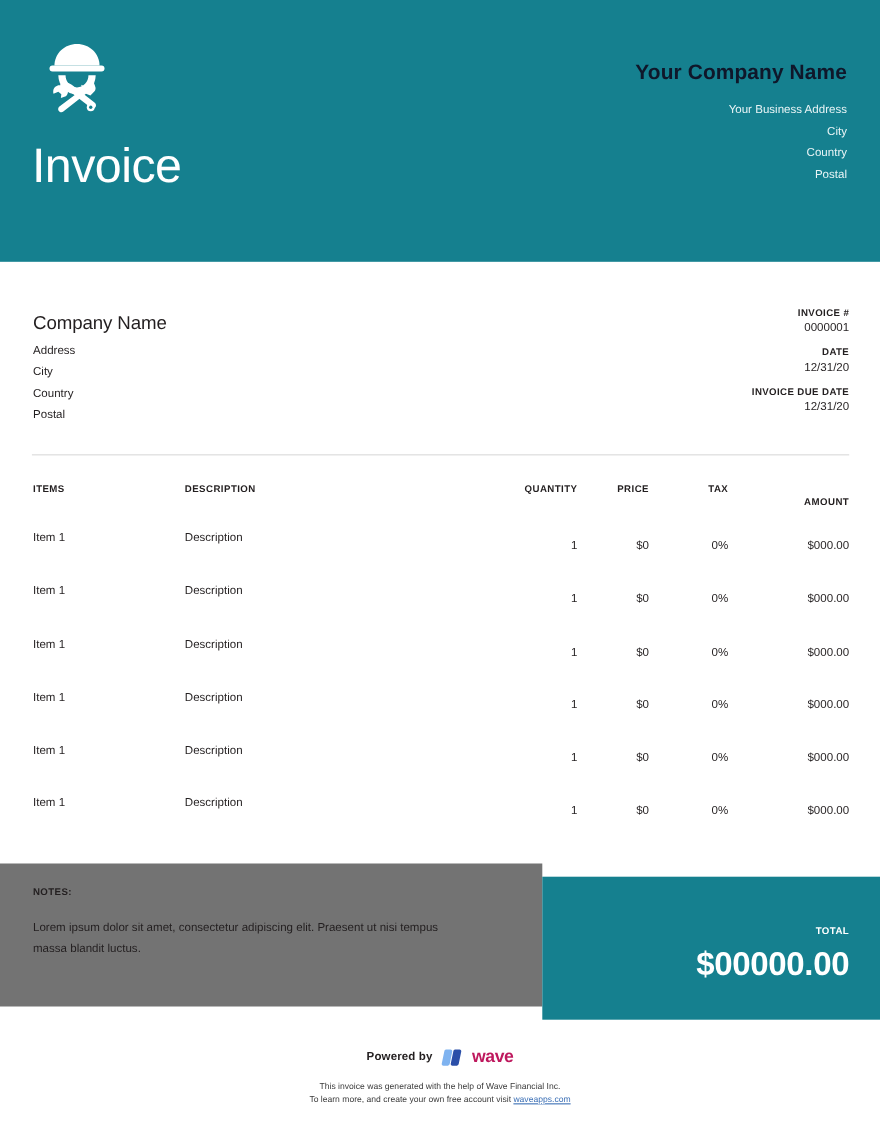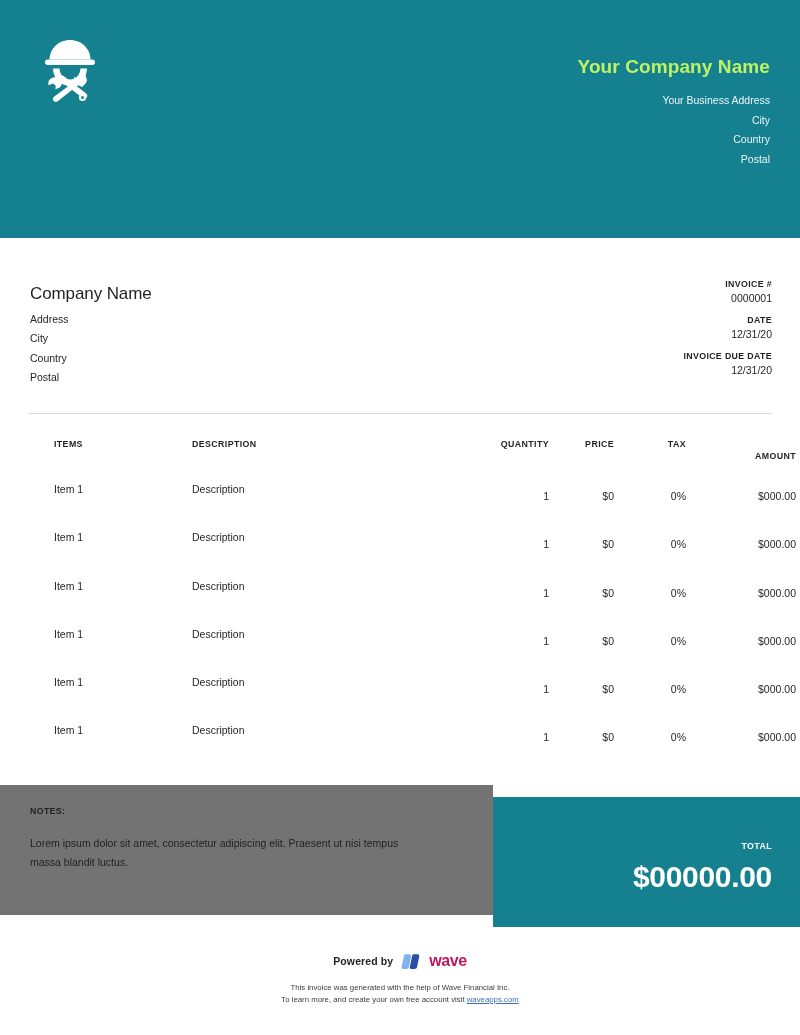--- a/index.html
+++ b/index.html
@@ -59,21 +59,21 @@
     right: 30px;
     top: 54px;
     text-align: right;
     width: 460px;
   }
 
   .company-name {
     font-size: 19px;
     line-height: 26px;
     font-weight: 700;
-    color: #bef264;
+    color: #0f172a;
     letter-spacing: 0.1px;
   }
 
   .company-addr {
     margin-top: 11px;
   }
 
   .company-addr div {
     font-size: 10.5px;
     line-height: 19.5px;
@@ -162,21 +162,20 @@
     position: absolute;
     left: 0;
     top: 438px;
     width: 800px;
   }
 
   .row {
     position: relative;
     height: 48.3px;
     width: 652px;
-    margin-left: 24px;
   }
 
   .row.head { height: 38px; }
 
   .c-items   { position: absolute; left: 30px;  top: 0; width: 100px; text-align: left; }
   .c-desc    { position: absolute; left: 136px; top: 0; width: 290px; text-align: left; padding-left: 32px; }
   .c-qty     { position: absolute; left: 430px; top: 0; width: 95px;  text-align: right; }
   .c-price   { position: absolute; left: 530px; top: 0; width: 60px;  text-align: right; }
   .c-tax     { position: absolute; left: 600px; top: 0; width: 62px;  text-align: right; }
   .c-amount  { position: absolute; left: 682px; top: 12px; width: 90px;  text-align: right; }
@@ -345,20 +344,21 @@
 
         <g fill="#ffffff">
           <path d="M58.6 44.2c-1.2-.7-2.7-.6-3.8.2l-4.3 3.3-3.3-2 .2 4.4L24.8 62.4c-1.4.8-1.9 2.6-1.1 4 .8 1.4 2.6 1.9 4 1.1l22.6-13.1 3.8 2.2 4-3.2c1.4-1.1 2-3 1.4-4.7l-.9-4.5z" transform="rotate(-8 42 55)"></path>
         </g>
 
         <circle cx="54.5" cy="65.5" r="3.6" fill="#ffffff"></circle>
         <circle cx="54.5" cy="65.5" r="1.5" fill="#15808F"></circle>
       </svg>
     </div>
 
+    <div class="invoice-title">Invoice</div>
 
     <div class="company-block">
       <div class="company-name">Your Company Name</div>
       <div class="company-addr">
         <div>Your Business Address</div>
         <div>City</div>
         <div>Country</div>
         <div>Postal</div>
       </div>
     </div>

